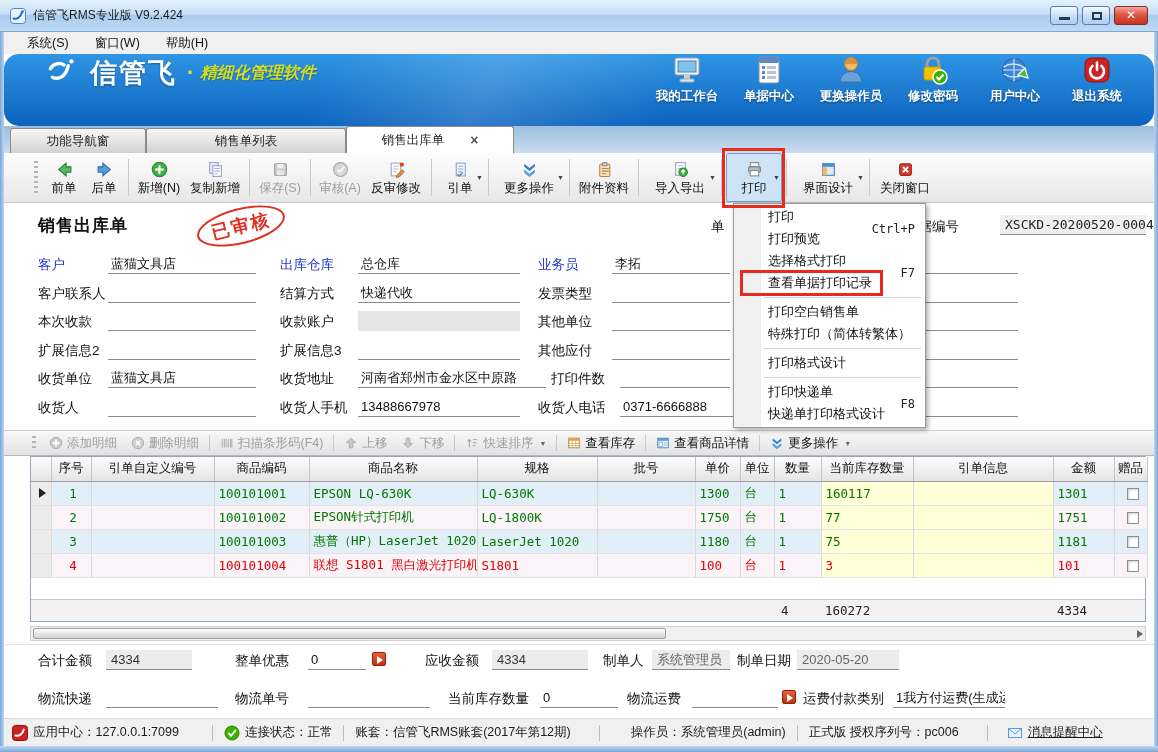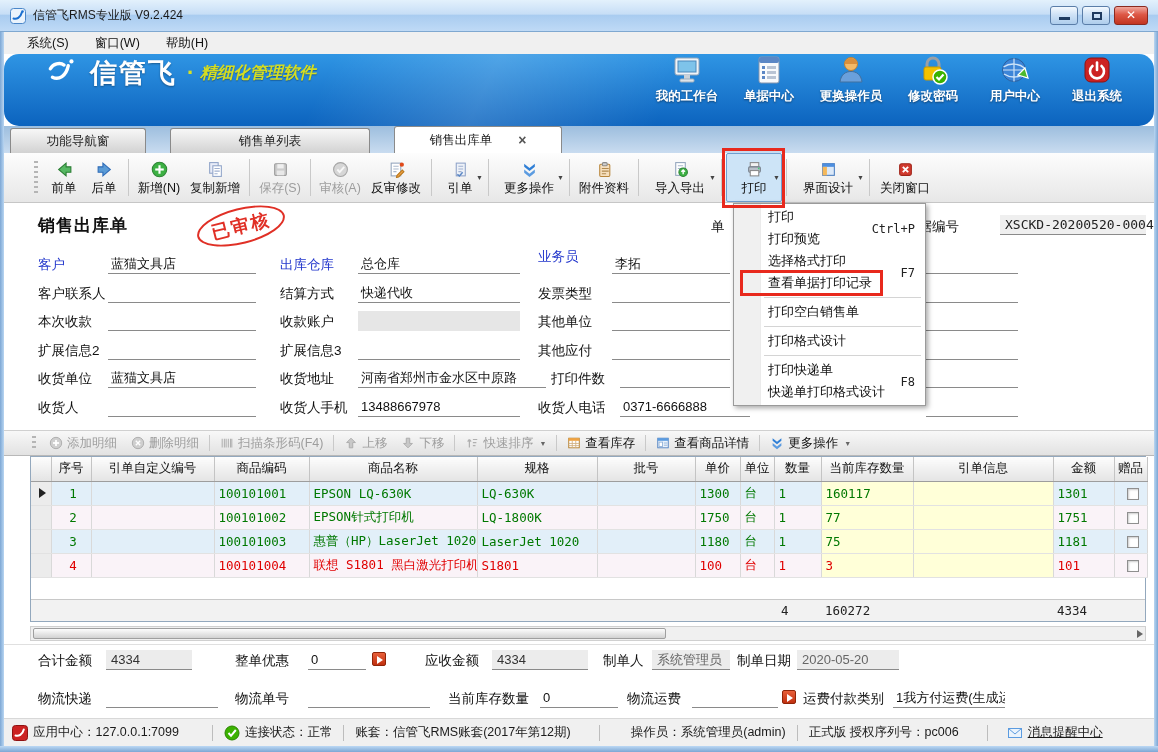--- a/index.html
+++ b/index.html
@@ -43,21 +43,21 @@
   .brand .lg-tag { color:#d4dd22; font-size:16.5px; font-weight:bold; font-style:italic;
       text-shadow:0 1px 1px rgba(0,0,0,.3);}
   .bignav { margin-left:auto; margin-right:16px; display:flex; position:relative;}
   .bn-item { width:82px; display:flex; flex-direction:column; align-items:center; cursor:pointer;}
   .bn-item svg { width:32px; height:32px; }
   .bn-item .bn-lbl { margin-top:2px; color:#fff; font-size:12.5px; font-weight:bold;
       text-shadow:0 1px 2px rgba(0,0,0,.45); white-space:nowrap;}
 
   
   .tabstrip { position:absolute; left:4px; top:126px; width:1150px; height:27px;
-      background:linear-gradient(180deg,#9dbede,#c9dcf0); display:flex; align-items:flex-end; padding-left:6px;gap:24px;}
+      background:linear-gradient(180deg,#9dbede,#c9dcf0); display:flex; align-items:flex-end; padding-left:6px;}
   .tab { height:25px; border:1px solid #8a8a8a; border-bottom:none; border-radius:3px 3px 0 0;
       background:linear-gradient(180deg,#f7f7f7,#d2d2d2); display:flex; align-items:center;
       justify-content:center; font-size:12.5px; cursor:pointer; color:#222;}
   .tab.active { height:27px; background:#fff; font-weight:normal; position:relative; z-index:2;}
   .tab .tclose { margin-left:26px; color:#555; font-size:14px; font-weight:bold; cursor:pointer;}
 
   
   .toolbar { position:absolute; left:4px; top:153px; width:1150px; height:50px;
       background:linear-gradient(180deg,#fdfdfd,#e7e7e7); border-bottom:1px solid #c6c6c6;
       display:flex; align-items:stretch; padding-left:30px;}
@@ -408,21 +408,21 @@
   <div class="doc-title">销售出库单</div>
   <div class="stamp">已审核</div>
   <span class="flabel" style="left:711px;top:216px">单</span>
   <span class="flabel" style="left:905px;top:216px">单据编号</span>
   <span class="robox docno-val" style="left:1000px;top:215px;width:146px">XSCKD-20200520-0004</span>
 
   <span class="flabel accent" style="left:38px;top:254px">客户</span>
   <span class="uline" style="left:108px;top:254px;width:148px">蓝猫文具店</span>
   <span class="flabel accent" style="left:280px;top:254px">出库仓库</span>
   <span class="uline" style="left:358px;top:254px;width:162px">总仓库</span>
-  <span class="flabel accent" style="left:538px;top:246px">业务员</span>
+  <span class="flabel accent" style="left:538px;top:254px">业务员</span>
   <span class="uline" style="left:612px;top:254px;width:118px">李拓</span>
   <span class="uline" style="left:926px;top:254px;width:92px"></span>
 
   <span class="flabel" style="left:38px;top:283px">客户联系人</span>
   <span class="uline" style="left:108px;top:283px;width:148px"></span>
   <span class="flabel" style="left:280px;top:283px">结算方式</span>
   <span class="uline" style="left:358px;top:283px;width:162px">快递代收</span>
   <span class="flabel" style="left:538px;top:283px">发票类型</span>
   <span class="uline" style="left:612px;top:283px;width:118px"></span>
   <span class="uline" style="left:926px;top:283px;width:92px"></span>
@@ -725,20 +725,23 @@
       <span>选择格式打印</span>
       <span class="sc">F7</span>
     </div>
     <div class="mi hl">
       <span>查看单据打印记录</span>
     </div>
     <div class="msep"></div>
     <div class="mi">
       <span>打印空白销售单</span>
     </div>
+    <div class="mi">
+      <span>特殊打印（简体转繁体）</span>
+    </div>
     <div class="msep"></div>
     <div class="mi">
       <span>打印格式设计</span>
     </div>
     <div class="msep"></div>
     <div class="mi">
       <span>打印快递单</span>
       <span class="sc">F8</span>
     </div>
     <div class="mi">

